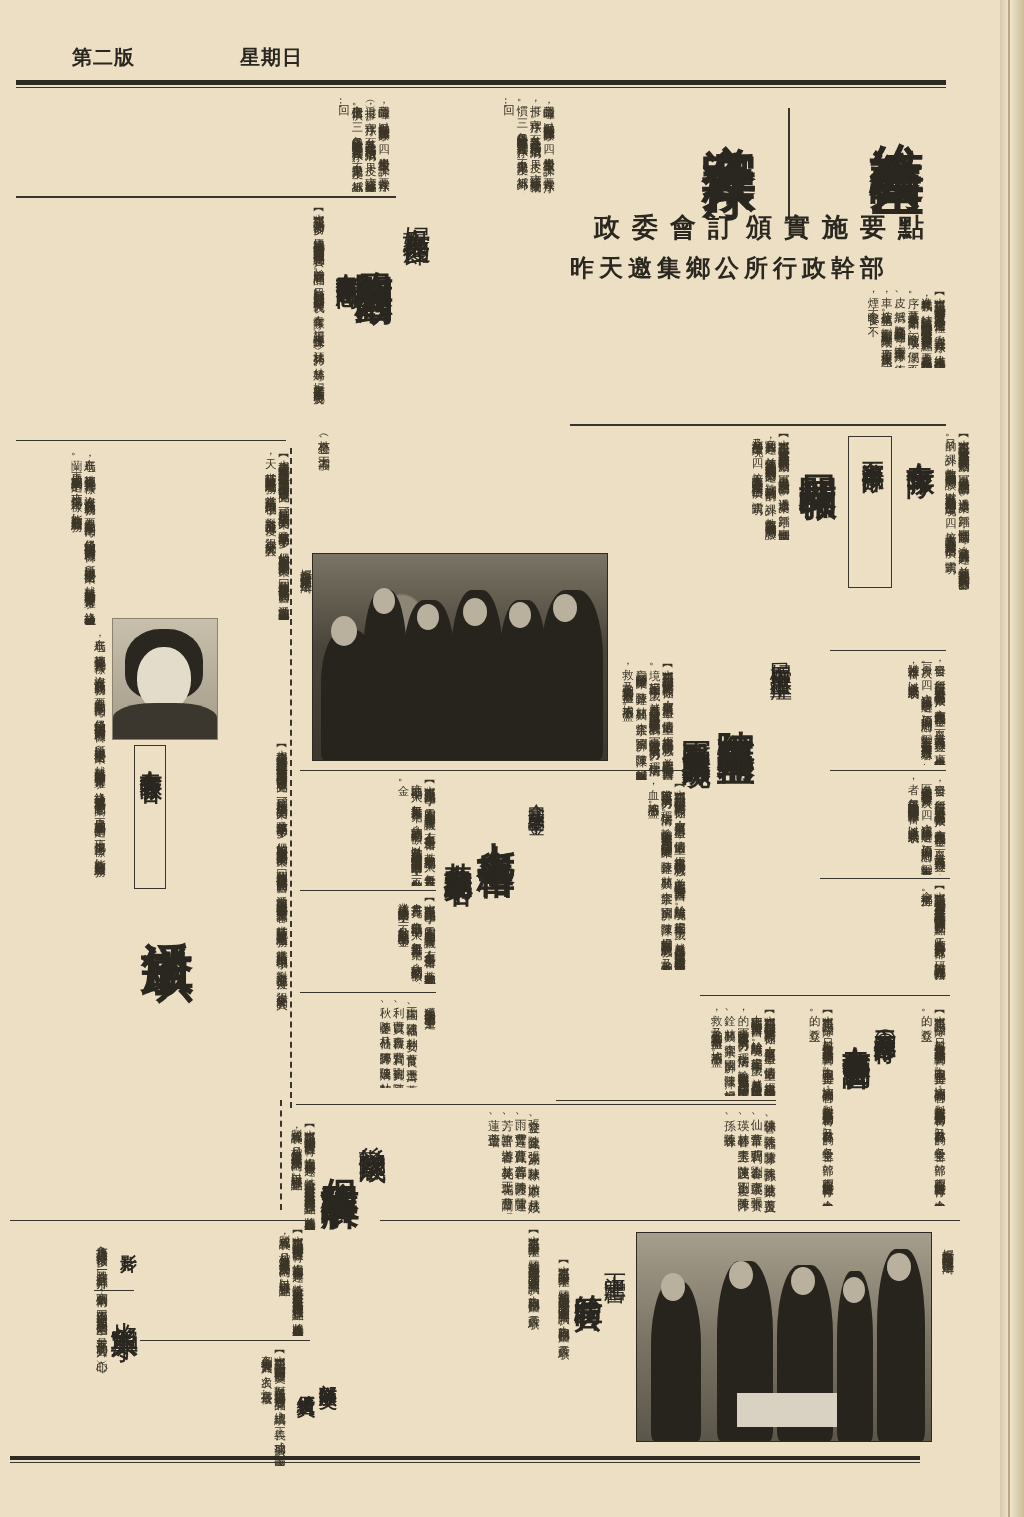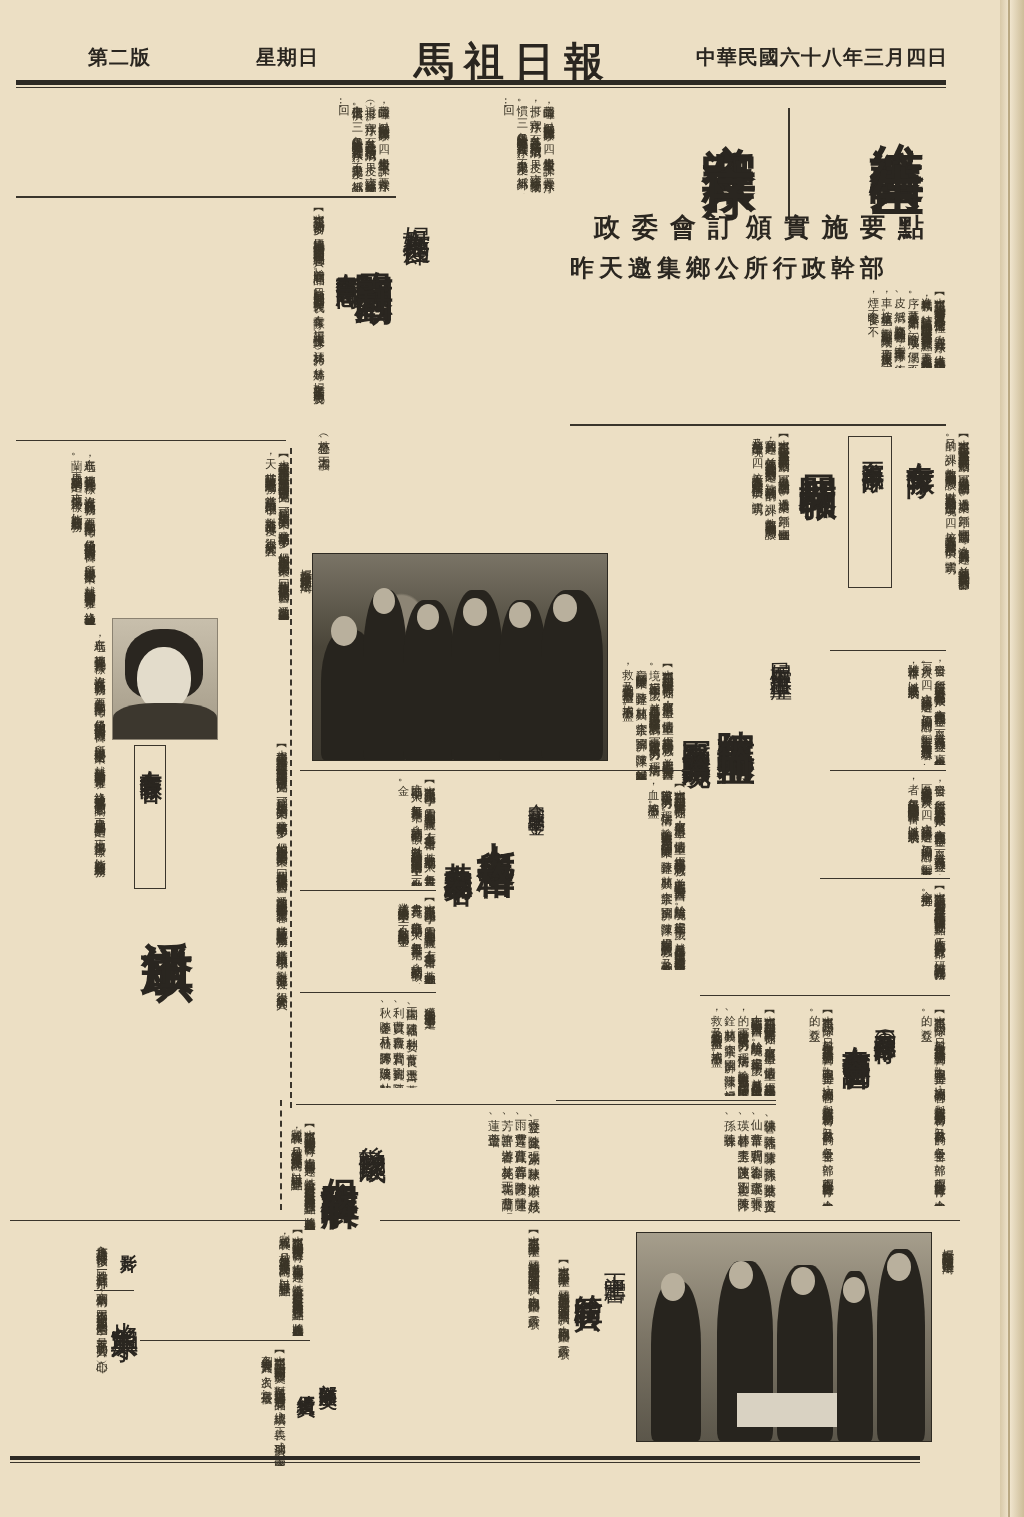--- a/index.html
+++ b/index.html
@@ -6,21 +6,21 @@
   body {
     width:1024px; height:1517px; position:relative; overflow:hidden;
     background:#e9dcc0;
     font-family:"DejaVu Serif","Liberation Serif",serif;
     color:#2a2620;
   }
   .paper { position:absolute; left:0; top:0; width:1000px; height:1517px; background:#ecdfc4; }
   .edge { position:absolute; right:0; top:0; width:24px; height:1517px;
           background:linear-gradient(to right,#d8c9a8,#f1e6cf 40%,#cdbd99); }
   .edge2 { position:absolute; right:14px; top:0; width:2px; height:1517px; background:#b9a882; }
-  .masthead { position:absolute; left:0; top:0; width:1000px; height:90px;margin-left:16px; }
+  .masthead { position:absolute; left:0; top:0; width:1000px; height:90px; }
   .mh { position:absolute; top:44px; font-size:20px; font-weight:bold; letter-spacing:1px; }
   .mh-title { position:absolute; left:398px; top:34px; font-size:40px; letter-spacing:10px; font-weight:bold; }
   .rule-thick { position:absolute; left:16px; width:930px; height:5px; background:#2d2a24; }
   .rule { position:absolute; background:#3a352c; }
   .v { writing-mode:vertical-rl; position:absolute; line-height:1.15; overflow:hidden; }
   .body { font-size:11.5px; color:#3b3527; letter-spacing:1px; line-height:13.3px; }
   .hl-xl { font-size:54px; font-weight:bold; letter-spacing:4px; line-height:60px; }
   .hl-l { font-size:38px; font-weight:bold; letter-spacing:3px; line-height:44px; }
   .hl-m { font-size:28px; font-weight:bold; letter-spacing:2px; }
   .hl-s { font-size:22px; font-weight:bold; letter-spacing:2px; }
@@ -43,22 +43,20 @@
 </head>
 <body>
 
 <div class="paper"></div>
 <div class="edge"></div>
 <div class="edge2"></div>
 
 <div class="masthead">
   <div class="mh" style="left:72px;">第二版</div>
   <div class="mh" style="left:240px;">星期日</div>
-  <div class="mh-title">馬祖日報</div>
-  <div class="mh" style="left:680px;">中華民國六十八年三月四日</div>
 </div>
 <div class="rule-thick" style="top:80px;"></div>
 <div class="rule" style="left:16px;top:87px;width:930px;height:1px;"></div>
 
 <div class="v hl-xl" style="right:96px;top:100px;height:140px;width:130px;">維護公共衛生</div>
 <div class="rule" style="left:788px;top:108px;width:2px;height:112px;"></div>
 <div class="v hl-xl" style="left:630px;top:100px;height:140px;width:130px;">遵守公共秩序</div>
 <div class="h-horiz" style="left:594px;top:210px;font-size:26px;letter-spacing:12px;">政委會訂頒實施要點</div>
 <div class="h-horiz" style="left:570px;top:252px;font-size:24px;letter-spacing:5px;">昨天邀集鄉公所行政幹部</div>
 <div class="v body" style="left:570px;top:288px;width:376px;height:80px;">【本報訊】馬祖政委會為培養公教員工及民眾優良生活習性，與遵守公共秩序，維護道路整齊清潔，增進祥和氣氛，特訂頒馬祖地區推行維護公共衛生與遵守公共秩序實施要點，要求公教人員保持整潔秩序。其要求人事須知如下：㈠不隨地吐痰、便溺，不亂拋果皮、紙屑、廢棄物品及雜物等。㈡乘車要排隊，依次上車，按座位就坐。㈢觀賞影劇排隊入場，按票根座次入座，觀賞影劇時不吸煙，不吃零食，不…</div>

